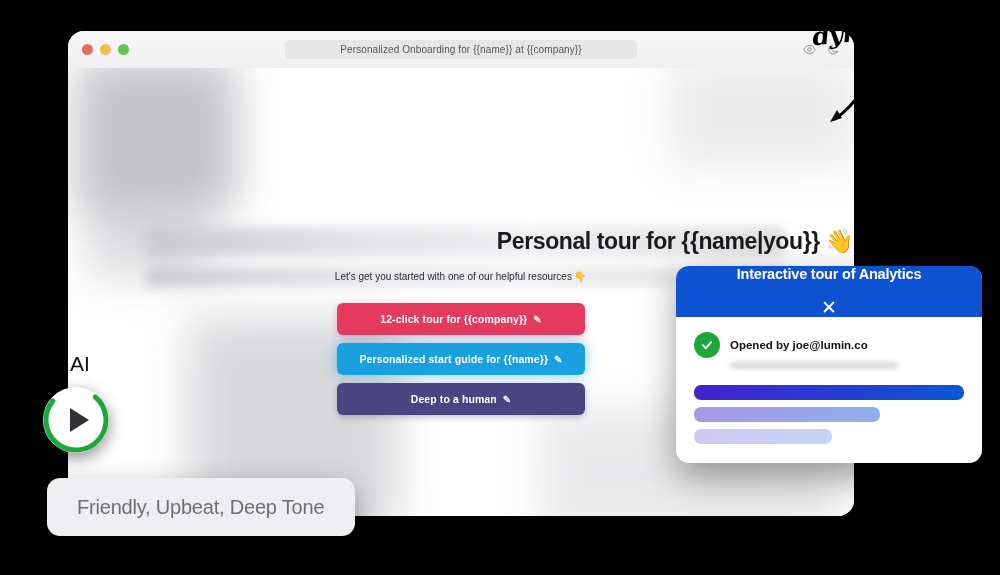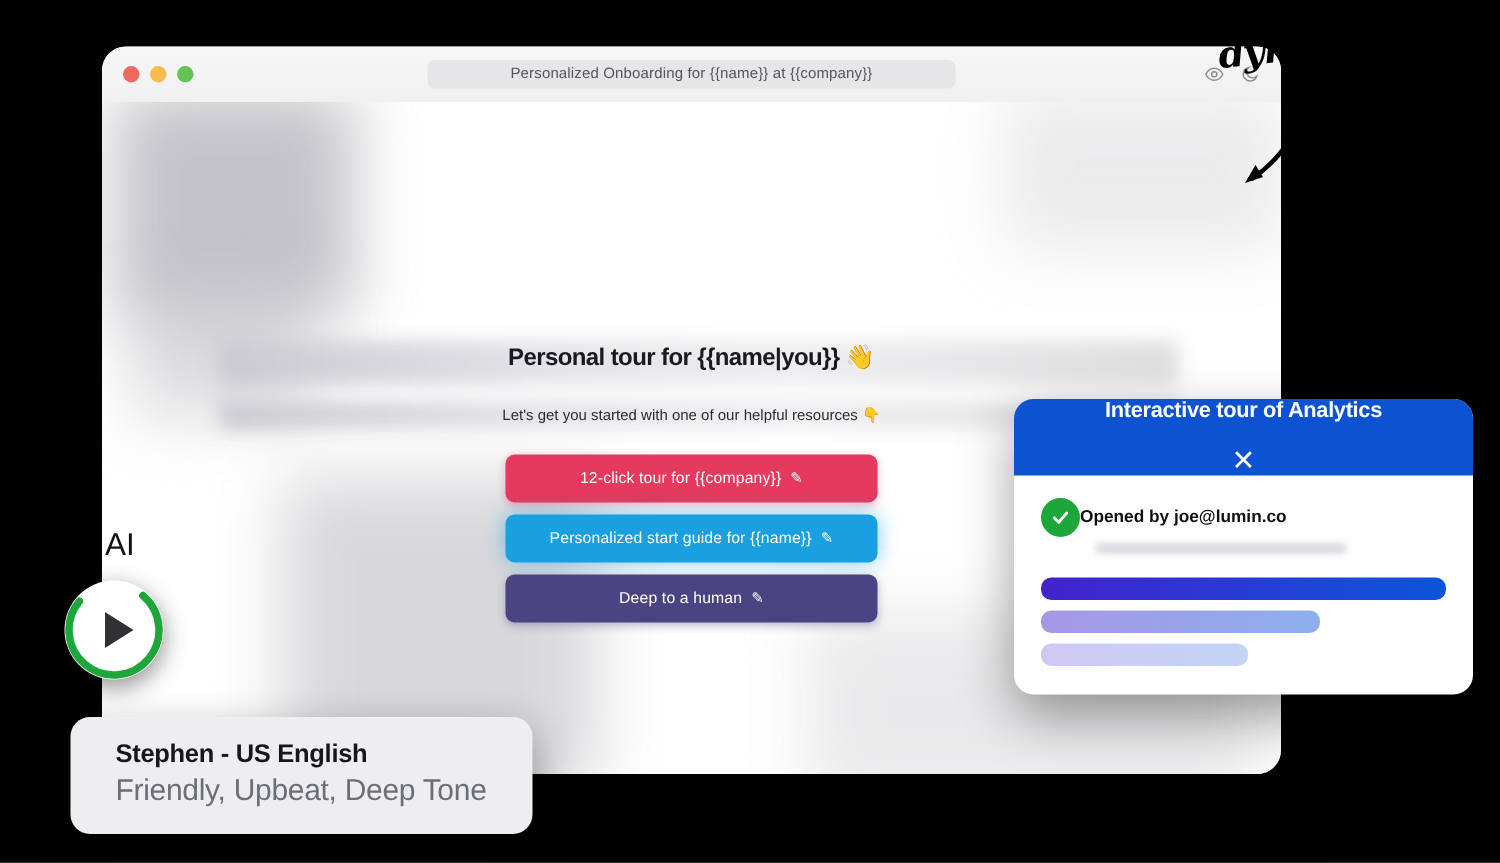--- a/index.html
+++ b/index.html
@@ -144,22 +144,22 @@
     filter: blur(6px);
     border-radius: 6px;
   }
   .bar-title { left: 78px;  top: 159px; width: 640px; height: 30px; }
   .bar-sub   { left: 78px;  top: 199px; width: 640px; height: 19px; }
 
   .headline {
     position: absolute;
     left: 0; right: 0;
     top: 160px;
-    text-align: center;
-    font-size: 16px;
+    text-align: right;
+    font-size: 23px;
     font-weight: 700;
     color: #1a1a1e;
     letter-spacing: -0.4px;
   }
   .subline {
     position: absolute;
     left: 0; right: 0;
     top: 203px;
     text-align: center;
     font-size: 10px;
@@ -177,21 +177,21 @@
     flex-direction: column;
     gap: 8px;
   }
   .cta {
     height: 32px;
     border-radius: 6px;
     display: flex;
     align-items: center;
     justify-content: center;
     font-size: 10.5px;
-    font-weight: 400;
+    font-weight: 700;
     color: #ffffff;
     letter-spacing: 0.1px;
     cursor: pointer;
     white-space: nowrap;
   }
   .cta .pencil { margin-left: 6px; font-size: 10px; opacity: 0.95; }
 
   .cta-1 { background: #e5395e; box-shadow: 0 2px 6px rgba(229,57,94,0.35); }
   .cta-2 { background: #1aa0e0; box-shadow: 0 0 14px rgba(26,160,224,0.55); }
   .cta-3 { background: #4a4483; box-shadow: 0 2px 6px rgba(74,68,131,0.35); }
@@ -225,21 +225,21 @@
   }
   .tour-close {
     font-size: 19px;
     font-weight: 700;
     color: #ffffff;
     line-height: 1;
     cursor: pointer;
     font-family: "DejaVu Sans", sans-serif;
   }
   .tour-body { padding: 15px 18px 19px 18px; }
-  .tour-row { display: flex; align-items: center; }
+  .tour-row { display: flex; align-items: center; gap: 10px; }
   .check-circle {
     width: 26px; height: 26px;
     border-radius: 50%;
     background: #1da63a;
     display: flex; align-items: center; justify-content: center;
     flex-shrink: 0;
   }
   .tour-row-text { font-size: 11.5px; font-weight: 700; color: #101014; }
   .ghost-line {
     margin: 4px 0 0 36px;
@@ -404,17 +404,16 @@
   <div class="play-wrap">
     <div class="play-btn">
       <div class="play-tri"></div>
     </div>
     <svg class="play-ring" viewBox="0 0 66 66">
       <circle cx="33" cy="33" r="30" fill="none" stroke="#1da63a" stroke-width="5" stroke-linecap="round" stroke-dasharray="141 188" transform="rotate(-50 33 33)"></circle>
     </svg>
   </div>
 
   <div class="voice-card">
-    <div class="voice-name">Stephen - US English</div>
     <div class="voice-desc">Friendly, Upbeat, Deep Tone</div>
   </div>
 
 </div>
 
 </body></html>

